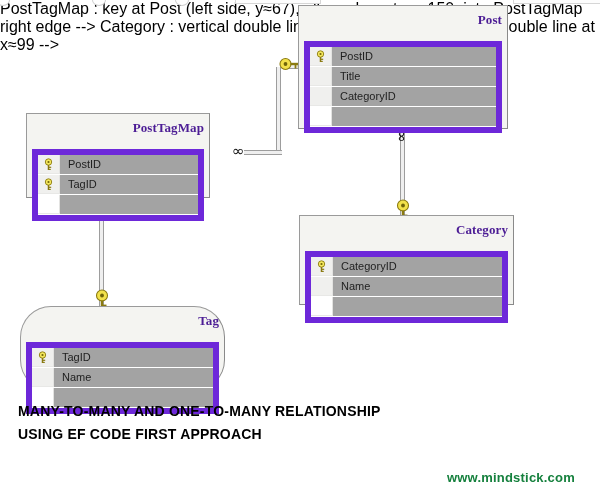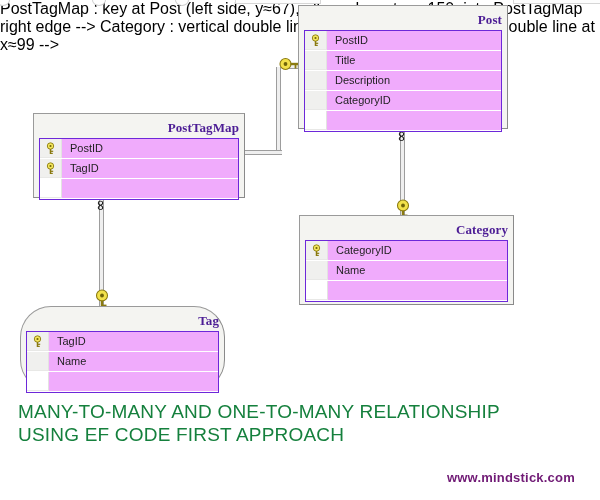--- a/index.html
+++ b/index.html
@@ -53,24 +53,24 @@
     font-weight: bold;
     font-size: 13px;
     color: #4c1d95;
     line-height: 19px;
     padding-left: 5px;
     letter-spacing: 0.1px;
     white-space: nowrap;
     text-align: right;
   }
   .grid {
-    background: #f0abfc;
-    border: 1px solid #6d28d9;
-    box-sizing: border-box;
-    margin-top: 1px;
+    background: #a3a3a3;
+    border: 6px solid #6d28d9;
+    box-sizing: border-box;
+    margin-top: 12px;
   }
   .row {
     display: flex;
     align-items: center;
     height: 20px;
     box-sizing: border-box;
     border-bottom: 1px solid #ffffff;
   }
   .row .gutter {
     width: 22px;
@@ -135,33 +135,33 @@
     font-size: 15px;
     color: #111111;
     transform: rotate(90deg);
     transform-origin: center center;
   }
 
   
   .caption {
     position: absolute;
     font-family: "Liberation Sans", sans-serif;
-    font-weight: normal;
-    font-size: 19px;
+    font-weight: bold;
+    font-size: 14px;
     line-height: 23px;
-    color: #15803d;
+    color: #000000;
     letter-spacing: 0.2px;
     white-space: pre-line;
   }
   .watermark {
     position: absolute;
     font-family: "Liberation Sans", sans-serif;
     font-weight: bold;
     font-size: 13px;
-    color: #701a75;
+    color: #15803d;
     letter-spacing: 0.2px;
   }
 </style>
 </head>
 <body>
 
 <div id="canvas">
 
   
   <div class="top-nub" style="left:-4px;"></div>
@@ -242,35 +242,31 @@
           </svg>
         </span>
         <span class="colname">PostID</span>
       </div>
       <div class="row">
         <span class="gutter"></span>
         <span class="colname">Title</span>
       </div>
       <div class="row">
         <span class="gutter"></span>
-        <span class="colname">Description</span>
-      </div>
-      <div class="row">
-        <span class="gutter"></span>
         <span class="colname">CategoryID</span>
       </div>
       <div class="row empty">
         <span class="gutter" style="background:#ffffff;"></span>
         <span class="colname"></span>
       </div>
     </div>
   </div>
 
   
-  <div class="table-box" style="left:33px; top:113px; width:212px; height:85px;">
+  <div class="table-box" style="left:26px; top:113px; width:184px; height:85px;">
     <div class="table-title">PostTagMap</div>
     <div class="grid">
       <div class="row">
         <span class="gutter">
           <svg class="keycell" viewBox="0 0 11 13">
             <circle cx="5.5" cy="4" r="3.2" fill="#f4e75c" stroke="#8a7a10" stroke-width="0.9"></circle>
             <circle cx="5.5" cy="4" r="1.1" fill="#6f6409"></circle>
             <path d="M5.5 7 V12" stroke="#8a7a10" stroke-width="1.5" fill="none"></path>
             <path d="M5.5 9.3 H8.2" stroke="#8a7a10" stroke-width="1.2" fill="none"></path>
             <path d="M5.5 11.4 H7.8" stroke="#8a7a10" stroke-width="1.1" fill="none"></path>

